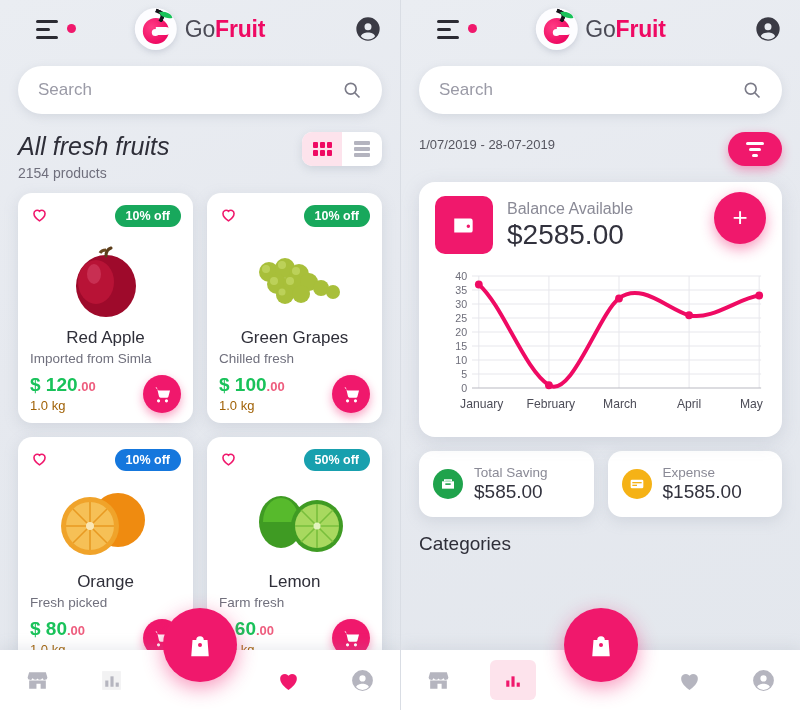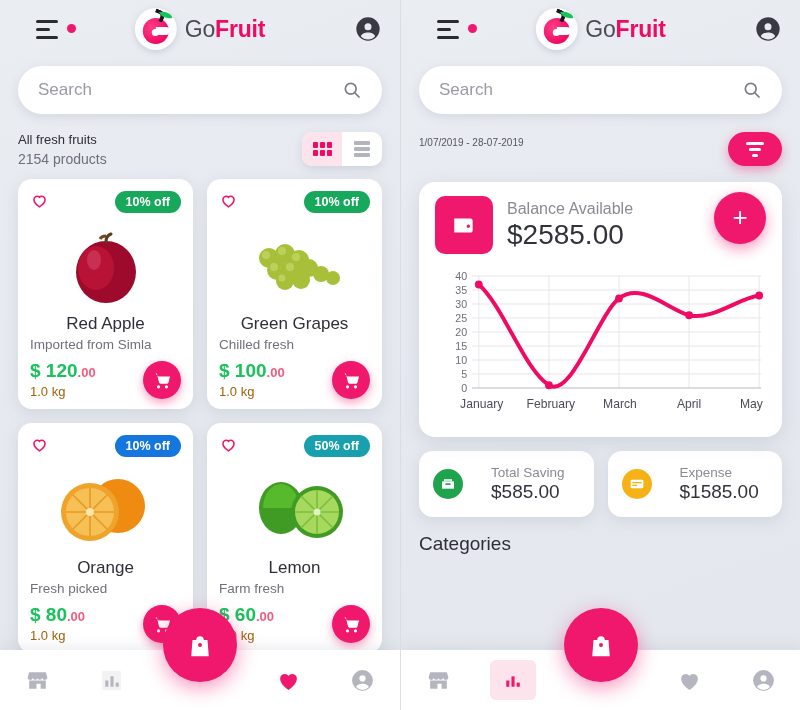--- a/index.html
+++ b/index.html
@@ -114,23 +114,23 @@
   }
   .search input::placeholder { color: #9a9aa6; }
   .search .mag { width: 20px; height: 20px; flex: none; }
   .search .mag svg { width: 20px; height: 20px; stroke: #7b7b88; fill: none; stroke-width: 2; }
 
   
   .sec-head {
     margin: 18px 18px 0;
     display: flex; align-items: flex-start; justify-content: space-between;
   }
-  .sec-title { font-size: 13px; color: #2e2e38; }
+  .sec-title { font-size: 25px; color: #2e2e38; font-style: italic; }
   .sec-sub { font-size: 14px; color: #6f6f7c; margin-top: 4px; }
-  .sec-sub2 { font-size: 10px; color: #55555f; margin-top: 5px; }
+  .sec-sub2 { font-size: 13px; color: #55555f; margin-top: 5px; }
 
   .toggle {
     display: flex; align-items: center;
     background: #fff; border-radius: 10px; overflow: hidden;
     box-shadow: 0 3px 9px rgba(150,158,175,.3);
   }
   .toggle .tg {
     width: 40px; height: 34px;
     display: flex; align-items: center; justify-content: center;
     cursor: pointer;
@@ -221,21 +221,21 @@
   .chart-svg { display: block; width: 100%; height: 155px; }
 
   .mini-cards {
     margin: 14px 18px 0;
     display: grid; grid-template-columns: 1fr 1fr; gap: 14px;
   }
   .mini {
     background: #fff; border-radius: 14px;
     box-shadow: 0 4px 14px rgba(150,158,175,.25);
     padding: 14px 14px;
-    display: flex; align-items: center; gap: 28px;
+    display: flex; align-items: center; gap: 11px;
   }
   .mini-ico {
     width: 30px; height: 30px; border-radius: 50%;
     display: flex; align-items: center; justify-content: center; flex: none;
   }
   .mini-ico svg { width: 16px; height: 16px; fill: #fff; }
   .mini-label { font-size: 13.5px; color: #8a8a96; }
   .mini-val { font-size: 19px; color: #32323d; margin-top: 1px; }
 
   .cat-title {

